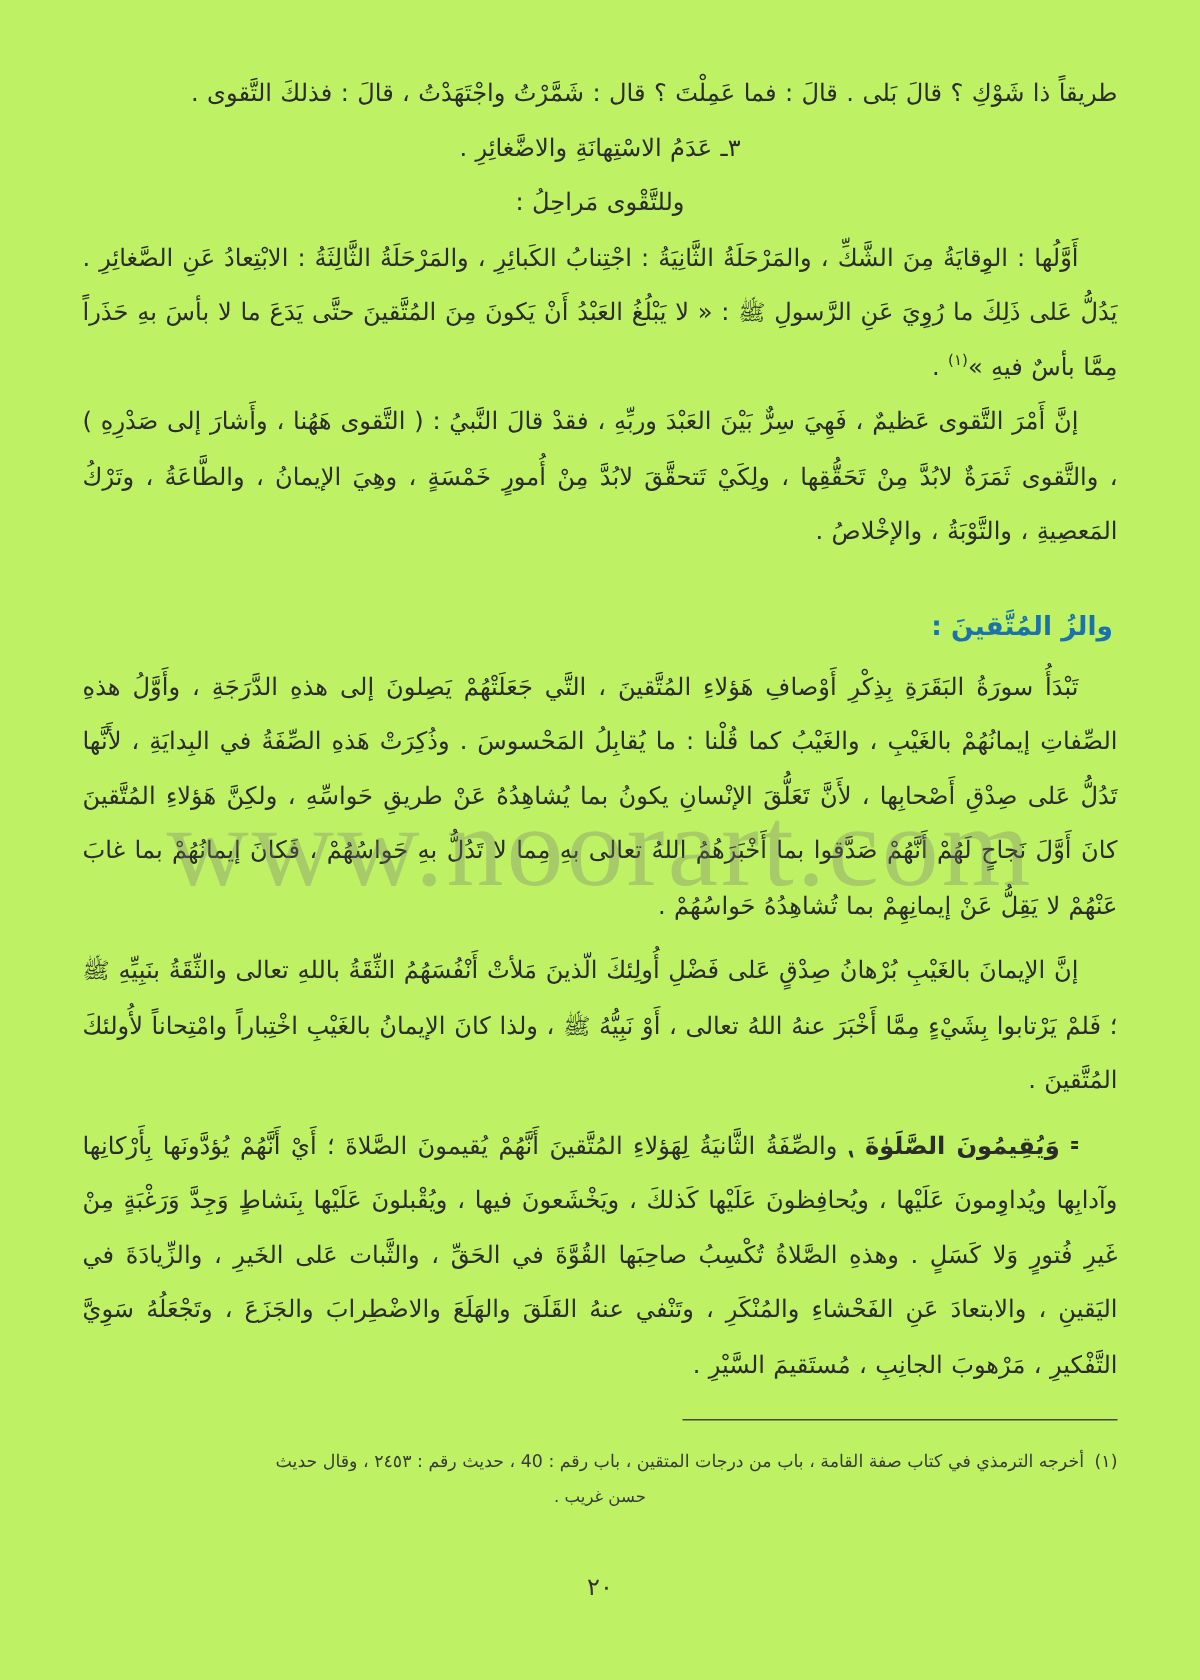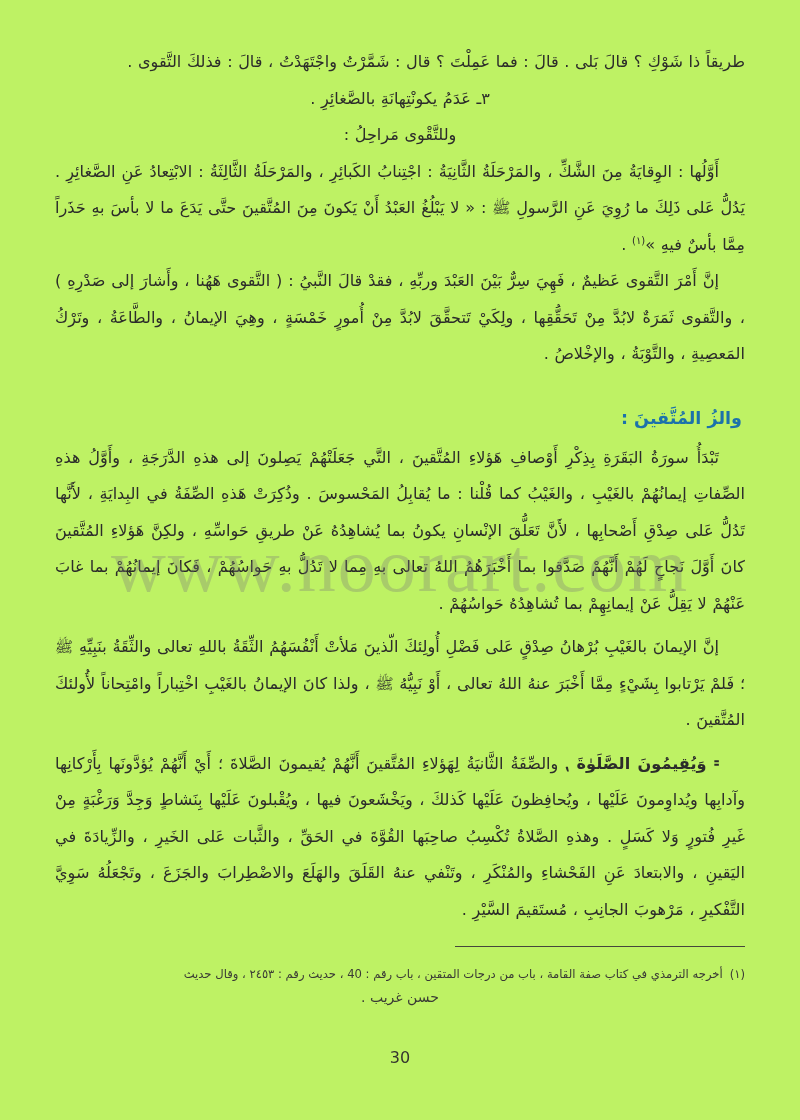--- a/index.html
+++ b/index.html
@@ -134,21 +134,21 @@
 
   .footnote-num {
     margin-left: 7px;
   }
 
   .footnote-cont {
     text-align: center;
     text-align-last: center;
     margin: 0;
     color: #3a3a35;
-    font-size: 14px;
+    font-size: 11px;
     line-height: 23px;
   }
 
   
   .page-number {
     position: absolute;
     top: 1048px;
     left: 0;
     width: 800px;
     text-align: center;
@@ -159,21 +159,21 @@
 </style>
 </head>
 <body>
 
 <div class="page">
 
   <div class="content">
 
     <p class="para rightish">طريقاً ذا شَوْكِ ؟ قالَ بَلى . قالَ : فما عَمِلْتَ ؟ قال : شَمَّرْتُ واجْتَهَدْتُ ، قالَ : فذلكَ التَّقوى .</p>
 
-    <p class="para center">٣ـ عَدَمُ يكونْتِهانَةِ بالصَّغائِرِ .</p>
+    <p class="para center">٣ـ عَدَمُ الاسْتِهانَةِ والاضَّغائِرِ .</p>
 
     <p class="para center">وللتَّقْوى مَراحِلُ :</p>
 
     <p class="para indent"><span>أَوَّلُها : الوِقايَةُ مِنَ الشَّكِّ ، والمَرْحَلَةُ الثَّانِيَةُ : اجْتِنابُ الكَبائِرِ ، والمَرْحَلَةُ الثَّالِثَةُ : الابْتِعادُ عَنِ الصَّغائِرِ . يَدُلُّ عَلى ذَلِكَ ما رُوِيَ عَنِ الرَّسولِ</span> <span class="sallam">ﷺ</span> <span>: « لا يَبْلُغُ العَبْدُ أَنْ يَكونَ مِنَ المُتَّقينَ حتَّى يَدَعَ ما لا بأسَ بهِ حَذَراً مِمَّا بأسٌ فيهِ »</span><span class="sup">(١)</span> .</p>
 
     <p class="para indent">إنَّ أَمْرَ التَّقوى عَظيمٌ ، فَهِيَ سِرٌّ بَيْنَ العَبْدَ وربِّهِ ، فقدْ قالَ النَّبيُ : ( التَّقوى هَهُنا ، وأَشارَ إلى صَدْرِهِ ) ، والتَّقوى ثَمَرَةٌ لابُدَّ مِنْ تَحَقُّقِها ، ولِكَيْ تَتحقَّقَ لابُدَّ مِنْ أُمورٍ خَمْسَةٍ ، وهِيَ الإيمانُ ، والطَّاعَةُ ، وتَرْكُ المَعصِيةِ ، والتَّوْبَةُ ، والإخْلاصُ .</p>
 
     <div class="gap-lg"></div>
 
     <p class="heading">والزُ المُتَّقينَ :</p>
@@ -193,15 +193,15 @@
   </div>
 
   <div class="watermark">www.noorart.com</div>
 
   <div class="footnote-area">
     <div class="footnote-rule"></div>
     <p class="footnote"><span class="footnote-num">(١)</span><span>أخرجه الترمذي في كتاب صفة القامة ، باب من درجات المتقين ، باب رقم : 40 ، حديث رقم : ٢٤٥٣ ، وقال حديث</span></p>
     <p class="footnote-cont">حسن غريب .</p>
   </div>
 
-  <div class="page-number">30</div>
+  <div class="page-number">٢٠</div>
 
 </div>
 
 </body></html>

